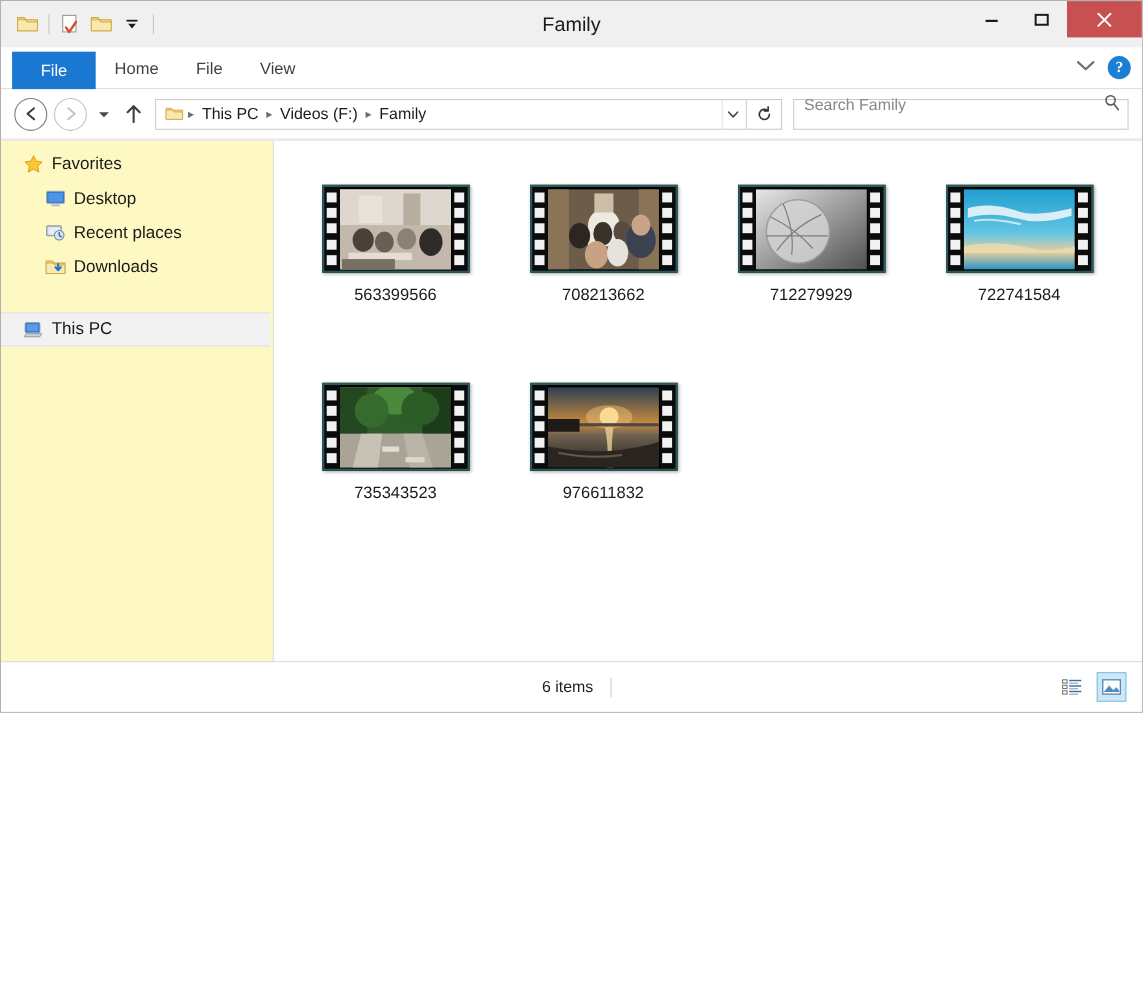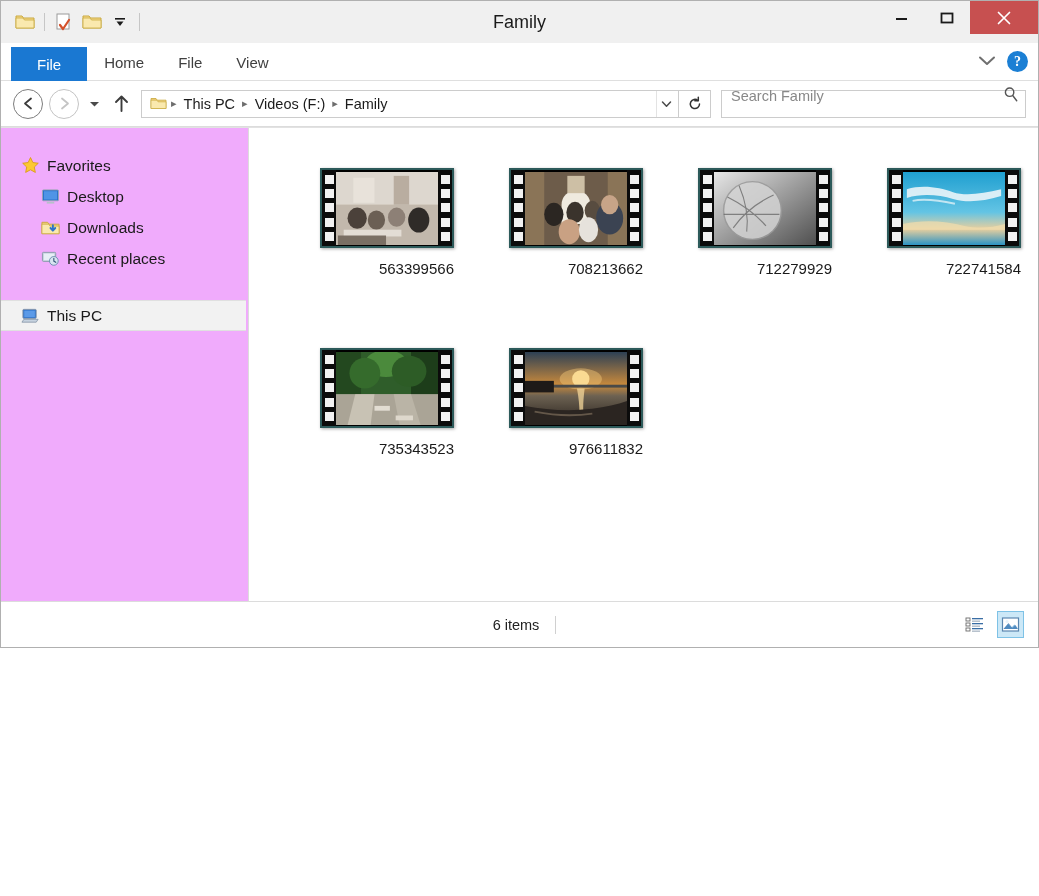--- a/index.html
+++ b/index.html
@@ -192,23 +192,23 @@
   .body {
     flex: 1 1 auto;
     display: flex;
     min-height: 0;
     background: #ffffff;
     border-top: 1px solid #e2e2e2;
   }
   .nav-pane {
     width: 248px;
     flex: 0 0 248px;
-    background: #f0abfc;
+    background: #fef9c3;
     border-right: 1px solid #dcdcdc;
-    padding-top: 22px;
+    padding-top: 6px;
     overflow: hidden;
   }
   .nav-item {
     height: 31px;
     display: flex;
     align-items: center;
     padding-left: 20px;
     font-size: 15.5px;
     color: #1a1a1a;
   }
@@ -231,21 +231,21 @@
   .grid {
     display: flex;
     flex-wrap: wrap;
     align-content: flex-start;
   }
   .tile {
     width: 189px;
     height: 180px;
     display: flex;
     flex-direction: column;
-    align-items: flex-end;
+    align-items: center;
   }
   .thumb-wrap {
     width: 134px;
     height: 80px;
     display: flex;
     align-items: center;
     justify-content: center;
     margin-bottom: 12px;
   }
   .film {
@@ -454,38 +454,38 @@
             <rect x="3" y="3.4" width="14" height="8.8" fill="#4f94e6"></rect>
             <rect x="6" y="14.5" width="8" height="2" fill="#b7c0cb"></rect>
           </svg>
         </span>
         <span>Desktop</span>
       </div>
 
       <div class="nav-item child">
         <span class="nav-ico">
           <svg width="19" height="18" viewBox="0 0 20 18">
-            <path d="M1 3h6l1.6 2H19v10H1z" fill="#f2d07f" stroke="#c9a93f" stroke-width="1"></path>
-            <path d="M1 5h7l1.5 2H19v8H1z" fill="#fae9ae" stroke="#c9a93f" stroke-width="0.8"></path>
-            <path d="M12.5 6v4.2M10 9l2.5 2.8L15 9" fill="none" stroke="#2f73c7" stroke-width="2" stroke-linecap="round" stroke-linejoin="round"></path>
-          </svg>
-        </span>
-        <span>Downloads</span>
-      </div>
-
-      <div class="nav-item child">
-        <span class="nav-ico">
-          <svg width="19" height="18" viewBox="0 0 20 18">
             <rect x="1.5" y="2" width="14" height="9.5" rx="1" fill="#c3cfdd" stroke="#8a99ab" stroke-width="1"></rect>
             <rect x="3" y="3.3" width="11" height="7" fill="#e7eef6"></rect>
             <circle cx="13.5" cy="11" r="4.6" fill="#d8e4f0" stroke="#6d8db0" stroke-width="1"></circle>
             <path d="M13.5 8.2v3l2 1.3" fill="none" stroke="#3a5a7d" stroke-width="1.2" stroke-linecap="round"></path>
           </svg>
         </span>
         <span>Recent places</span>
+      </div>
+
+      <div class="nav-item child">
+        <span class="nav-ico">
+          <svg width="19" height="18" viewBox="0 0 20 18">
+            <path d="M1 3h6l1.6 2H19v10H1z" fill="#f2d07f" stroke="#c9a93f" stroke-width="1"></path>
+            <path d="M1 5h7l1.5 2H19v8H1z" fill="#fae9ae" stroke="#c9a93f" stroke-width="0.8"></path>
+            <path d="M12.5 6v4.2M10 9l2.5 2.8L15 9" fill="none" stroke="#2f73c7" stroke-width="2" stroke-linecap="round" stroke-linejoin="round"></path>
+          </svg>
+        </span>
+        <span>Downloads</span>
       </div>
 
       <div class="nav-gap"></div>
 
       <div class="nav-item selected">
         <span class="nav-ico">
           <svg width="19" height="18" viewBox="0 0 20 18">
             <rect x="2" y="2" width="14" height="9.5" rx="1" fill="#2a6fc9" stroke="#8a99ab" stroke-width="1"></rect>
             <rect x="3.4" y="3.3" width="11.2" height="7" fill="#5b9ae8"></rect>
             <path d="M1 15.5h15l2-3H3z" fill="#c7d3e0" stroke="#8a99ab" stroke-width="0.9" stroke-linejoin="round"></path>

